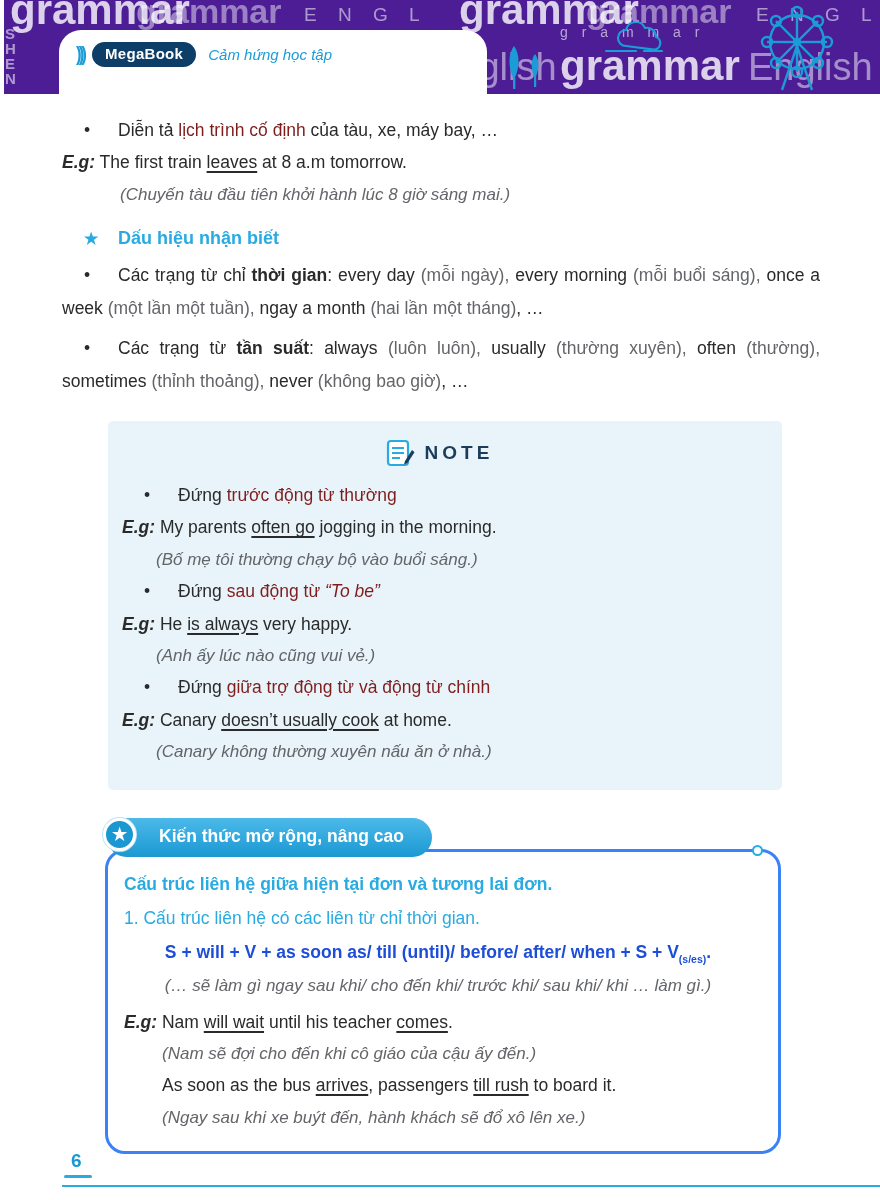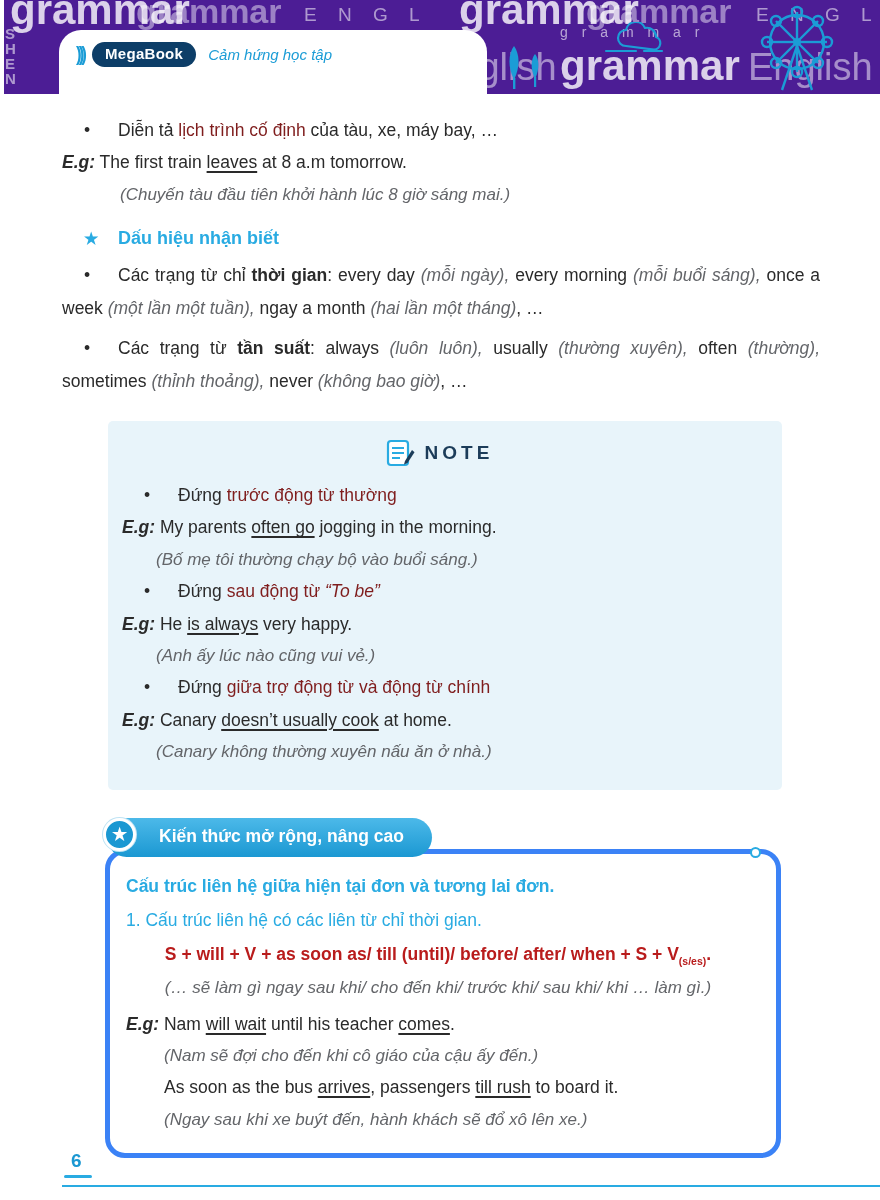--- a/index.html
+++ b/index.html
@@ -40,21 +40,21 @@
 
   
   .content { position:absolute; top:94px; left:0; right:0; padding:20px 60px 0 62px; }
   p { margin:0; font-size:17.5px; line-height:1.85; }
   .bullet-p { text-indent:22px; }
   .justify { text-align:justify; }
   .bullet { display:inline-block; width:34px; text-indent:0; }
   .c-blue { color:#7f1d1d; }
   .b { font-weight:bold; }
   .it { font-style:italic; }
-  .mut-it { color:#636569; font-style:italic; }
+  .mut-it { color:#636569; }
   .u { text-decoration:underline; text-underline-offset:3px; text-decoration-thickness:1.5px; }
   .eg-label { font-weight:bold; font-style:italic; }
   .trans { padding-left:58px; color:#636569; font-style:italic; font-size:17px; }
   .sign-heading { color:#29abe2; font-weight:bold; font-size:18px; text-indent:22px; margin:12px 0 4px; }
   .sign-heading .bullet { color:#29abe2; font-size:16px; }
   .mt4 { margin-top:4px; } .mt8 { margin-top:8px; }
 
   
   .note-box { background:#e8f4fa; border-radius:5px; margin:24px 0 0 46px; width:674px; padding:14px 26px 22px 14px; }
   .note-head { display:flex; justify-content:center; align-items:center; gap:10px; margin:2px 0 10px; }
@@ -62,25 +62,25 @@
   .note-heading { color:#29abe2; font-weight:bold; font-size:17.5px; margin:2px 0 6px; }
   .note-box .trans { padding-left:34px; }
 
   
   .expand-wrap { position:relative; margin:28px 0 0 43px; width:676px; }
   .tab { position:relative; z-index:2; display:inline-flex; align-items:center; height:39px; padding:0 28px 2px 52px; margin-left:2px;
          background:linear-gradient(180deg,#4cb9e9,#1b98d2); border-radius:20px; color:#fff; font-weight:bold; font-size:17.5px; }
   .tab-star { position:absolute; left:-4px; top:0; width:33px; height:33px; border-radius:50%;
               background:#1b98d2; border:3px solid #fff; display:flex; align-items:center; justify-content:center;
               color:#fff; font-size:17px; box-shadow:0 0 0 1px #bfe3f4; }
-  .expand-box { position:relative; z-index:1; margin-top:-8px; background:#fff; border:5px solid #3b82f6; border-radius:20px; padding:16px 26px 18px 16px; }
+  .expand-box { position:relative; z-index:1; margin-top:-8px; background:#fff; border:3px solid #3b82f6; border-radius:20px; padding:16px 26px 18px 16px; }
   .box-dot { position:absolute; top:-7px; right:15px; width:11px; height:11px; background:#fff; border:2.5px solid #29abe2; border-radius:50%; }
   .exp-h1 { color:#29abe2; font-weight:bold; }
   .exp-h2 { color:#29abe2; margin-top:2px; }
-  .formula { color:#b91c1c; font-weight:bold; text-align:center; margin-top:2px; }
+  .formula { color:#1d4ed8; font-weight:bold; text-align:center; margin-top:2px; }
   .formula sub { font-size:10.5px; font-weight:bold; }
   .formula-trans { text-align:center; color:#636569; font-style:italic; font-size:17px; margin-top:1px; }
   .exp-eg { margin-top:4px; }
   .exp-ind { padding-left:38px; }
   .expand-box .trans { padding-left:38px; }
 
   
   .footer-num { position:absolute; left:71px; bottom:28px; color:#1b98d2; font-weight:bold; font-size:19px; }
   .num-rule { position:absolute; left:64px; bottom:22px; width:28px; height:3px; background:#29abe2; border-radius:2px; }
   .bottom-rule { position:absolute; left:62px; right:0; bottom:13px; height:2px; background:#29abe2; }

